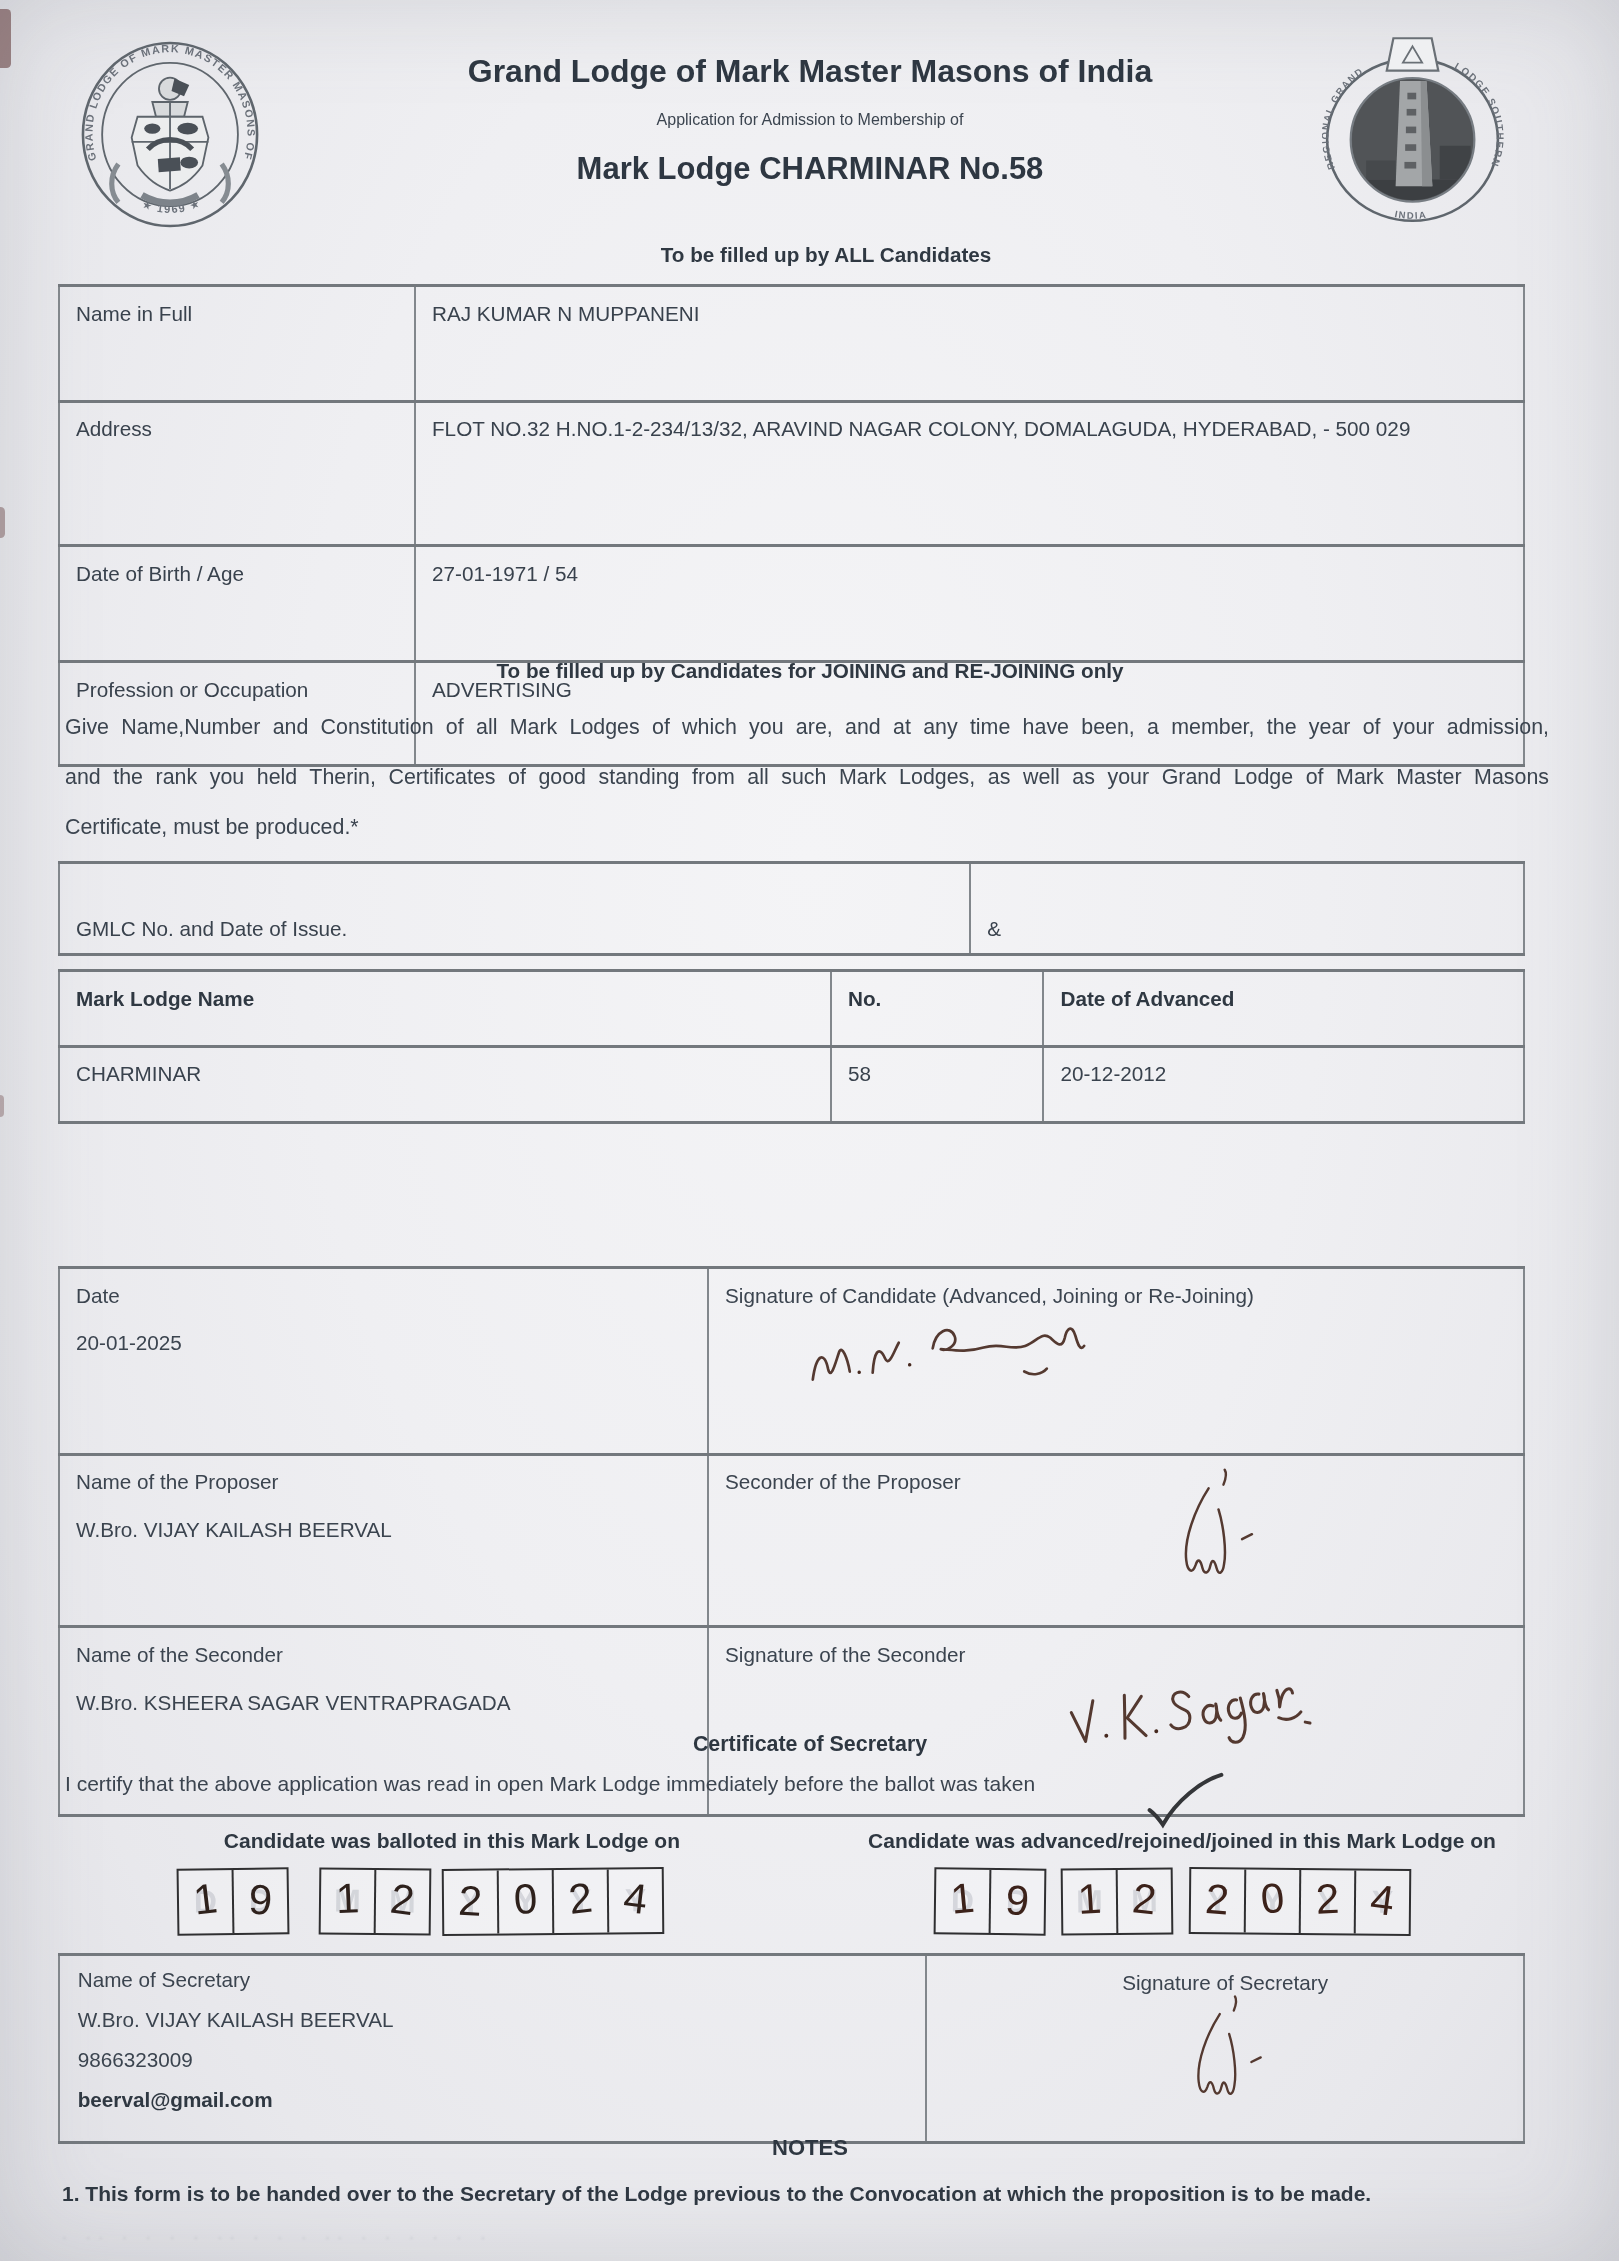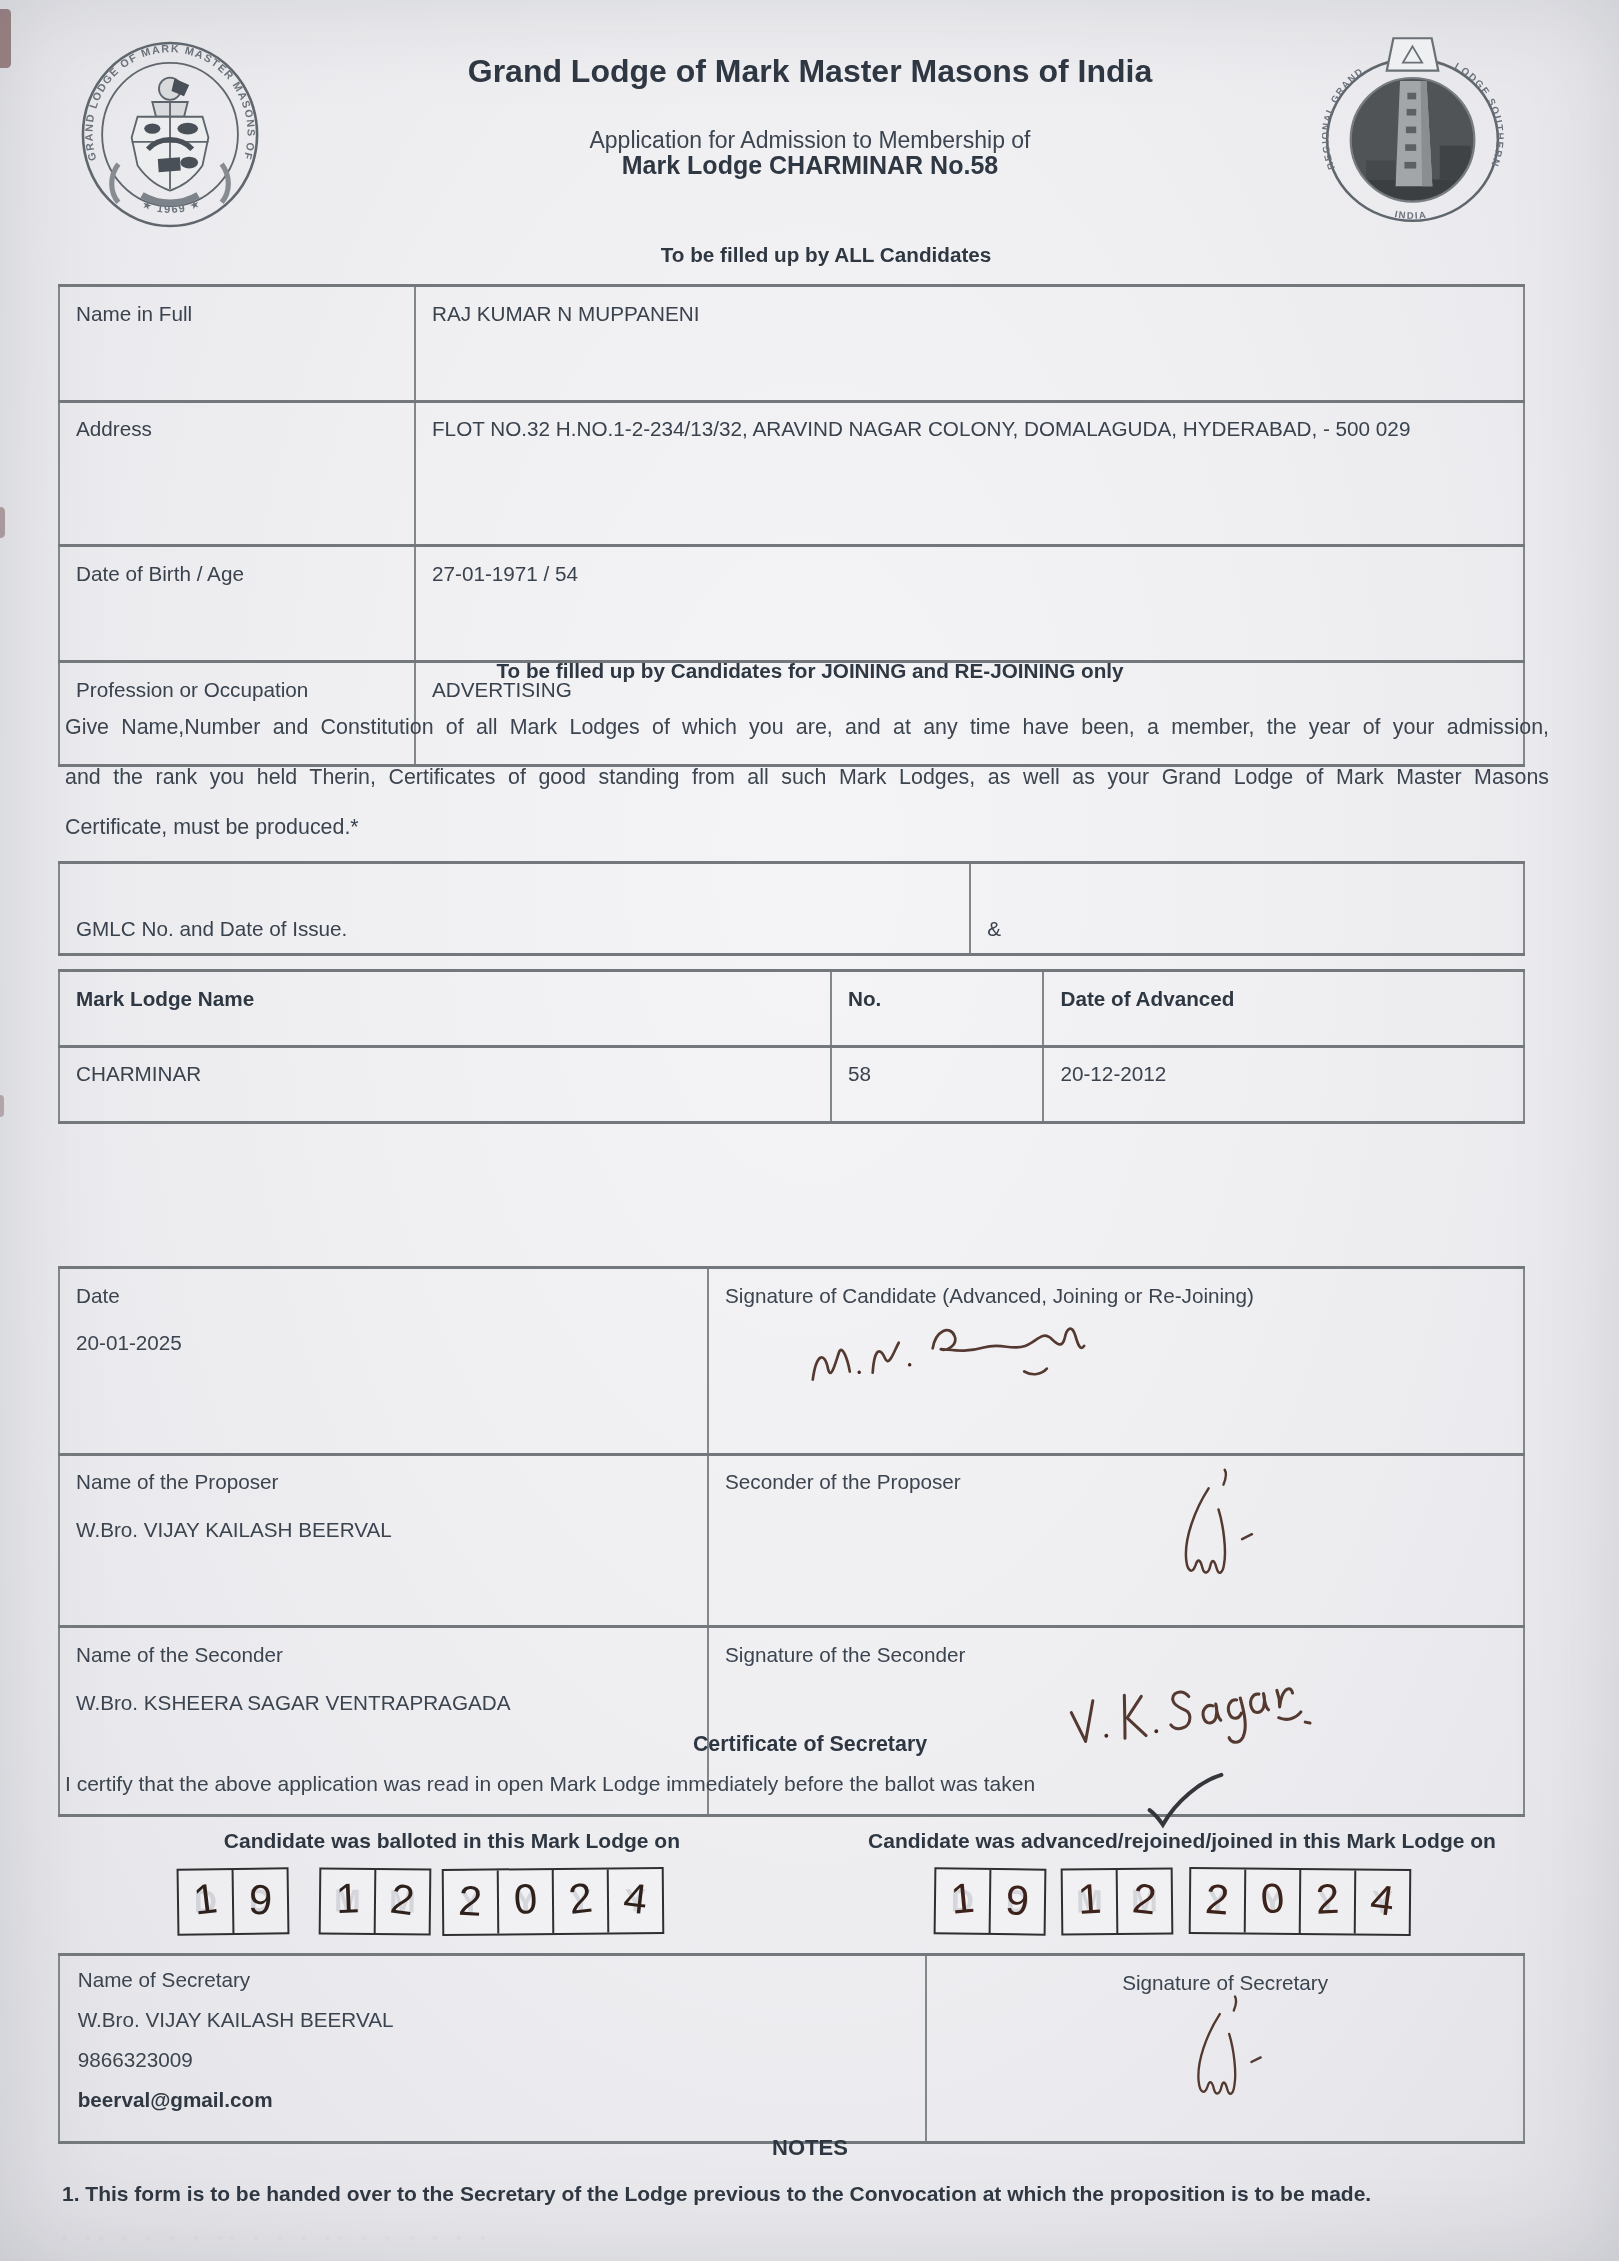--- a/index.html
+++ b/index.html
@@ -7,22 +7,22 @@
     position:relative;width:1620px;height:2261px;overflow:hidden;
     background:radial-gradient(ellipse at 50% 38%, #f4f4f6 0%, #efeff2 45%, #e8e8ec 78%, #dfdfe4 100%);
     font-family:"Liberation Sans","DejaVu Sans",sans-serif;
     color:#39424d;
     box-shadow:inset 0 0 103px rgba(110,112,122,.22);
   }
   .abs{position:absolute;}
   .center{width:100%;text-align:center;}
   .b{font-weight:700;}
   .org-title{font-size:32px;font-weight:700;color:#2e3742;}
-  .form-subtitle{font-size:23px;color:#3c4550;margin-top:16px;}
-  .lodge-title{font-size:25px;font-weight:700;color:#2e3742;}
+  .form-subtitle{font-size:16px;color:#3c4550;}
+  .lodge-title{font-size:31px;font-weight:700;color:#2e3742;}
   .sec-head{font-size:20.7px;font-weight:700;color:#2f3842;}
   .ftable{border-collapse:collapse;table-layout:fixed;background:transparent;}
   .ftable td,.ftable th{
     border:2.2px solid #82878c;border-top:3px solid #73787d;border-bottom:3px solid #73787d;
     font-size:20.7px;font-weight:400;text-align:left;vertical-align:top;
     padding:14.8px 16px;color:#39424d;word-wrap:break-word;
   }
   .ftable th{font-weight:700;color:#2f3842;}
   .para{font-size:21.4px;line-height:50px;color:#3b444f;}
   .para div{text-align:justify;text-align-last:justify;}

